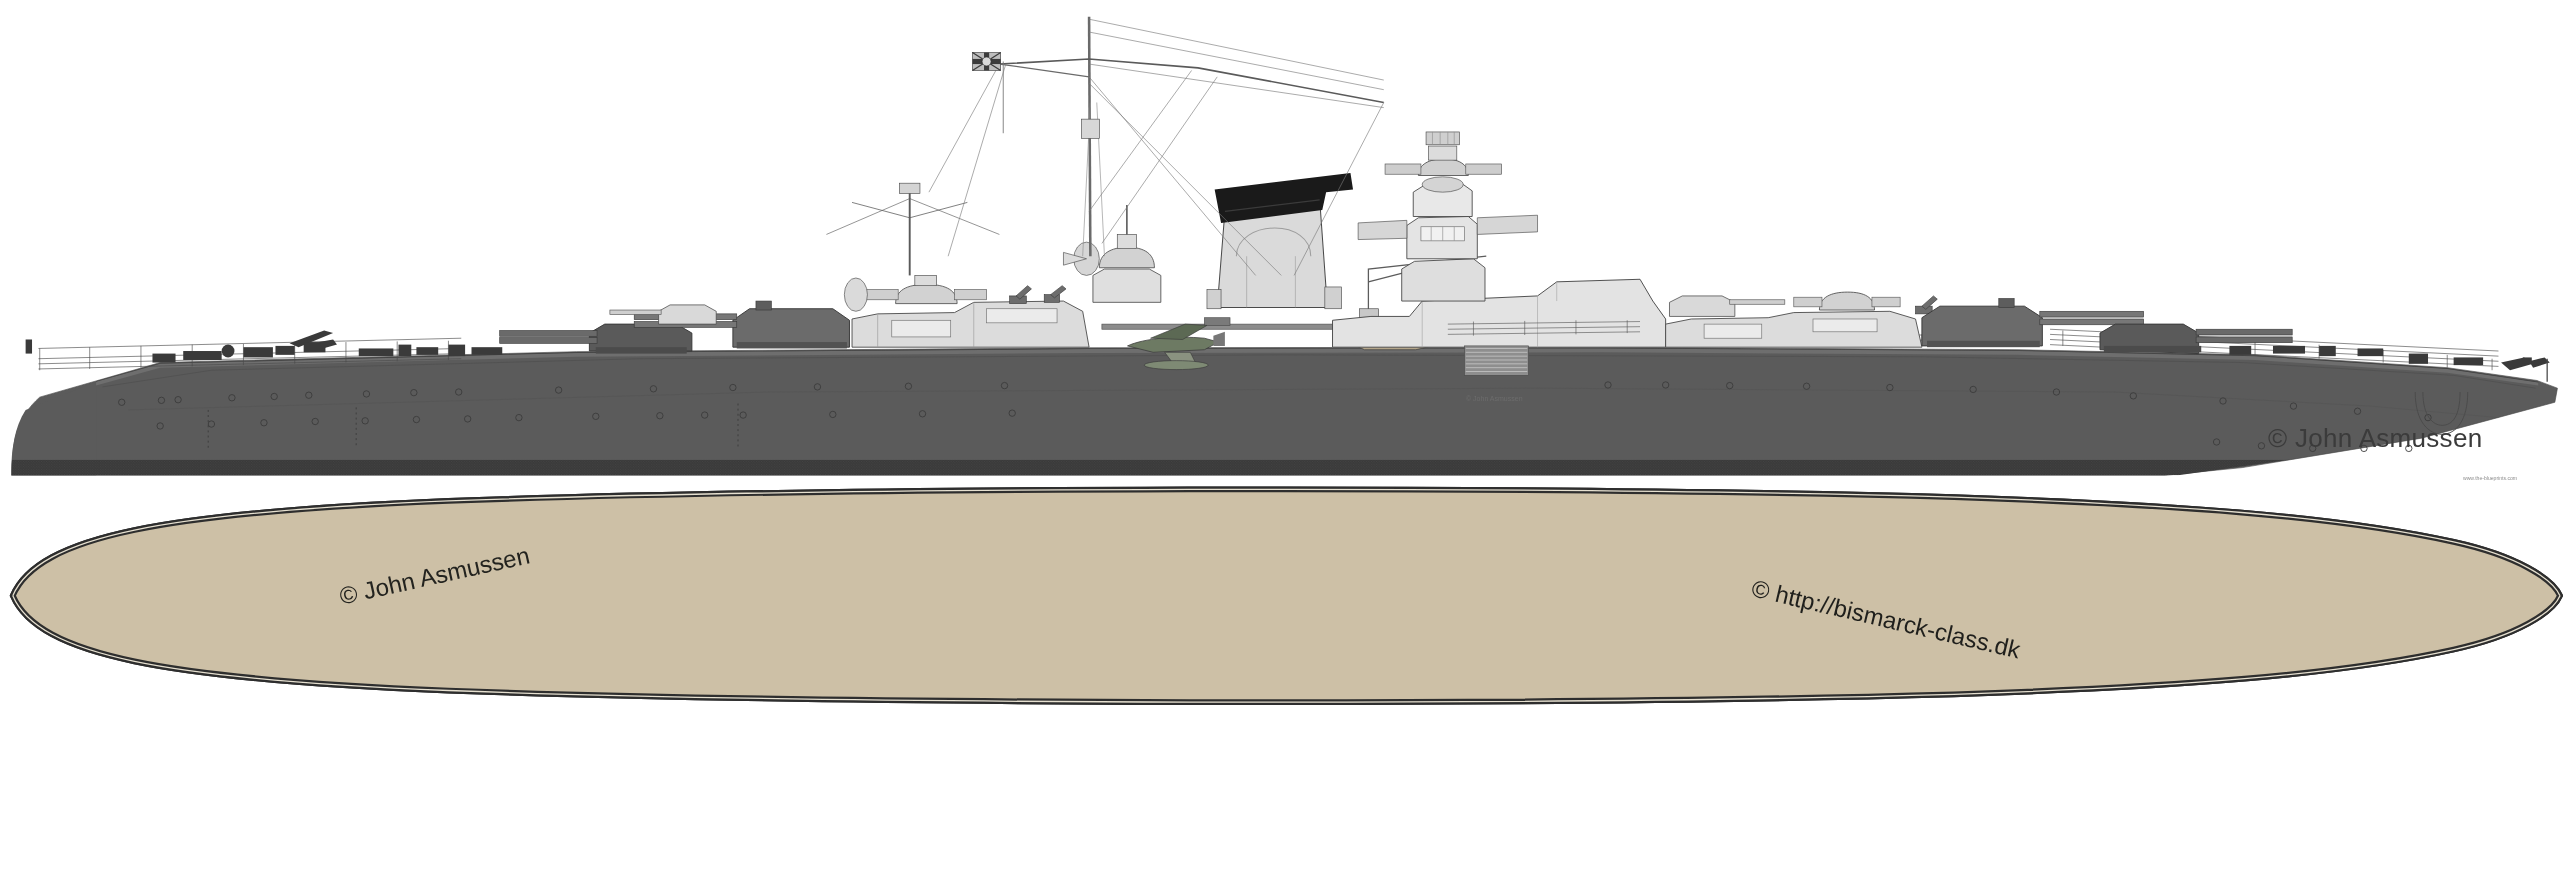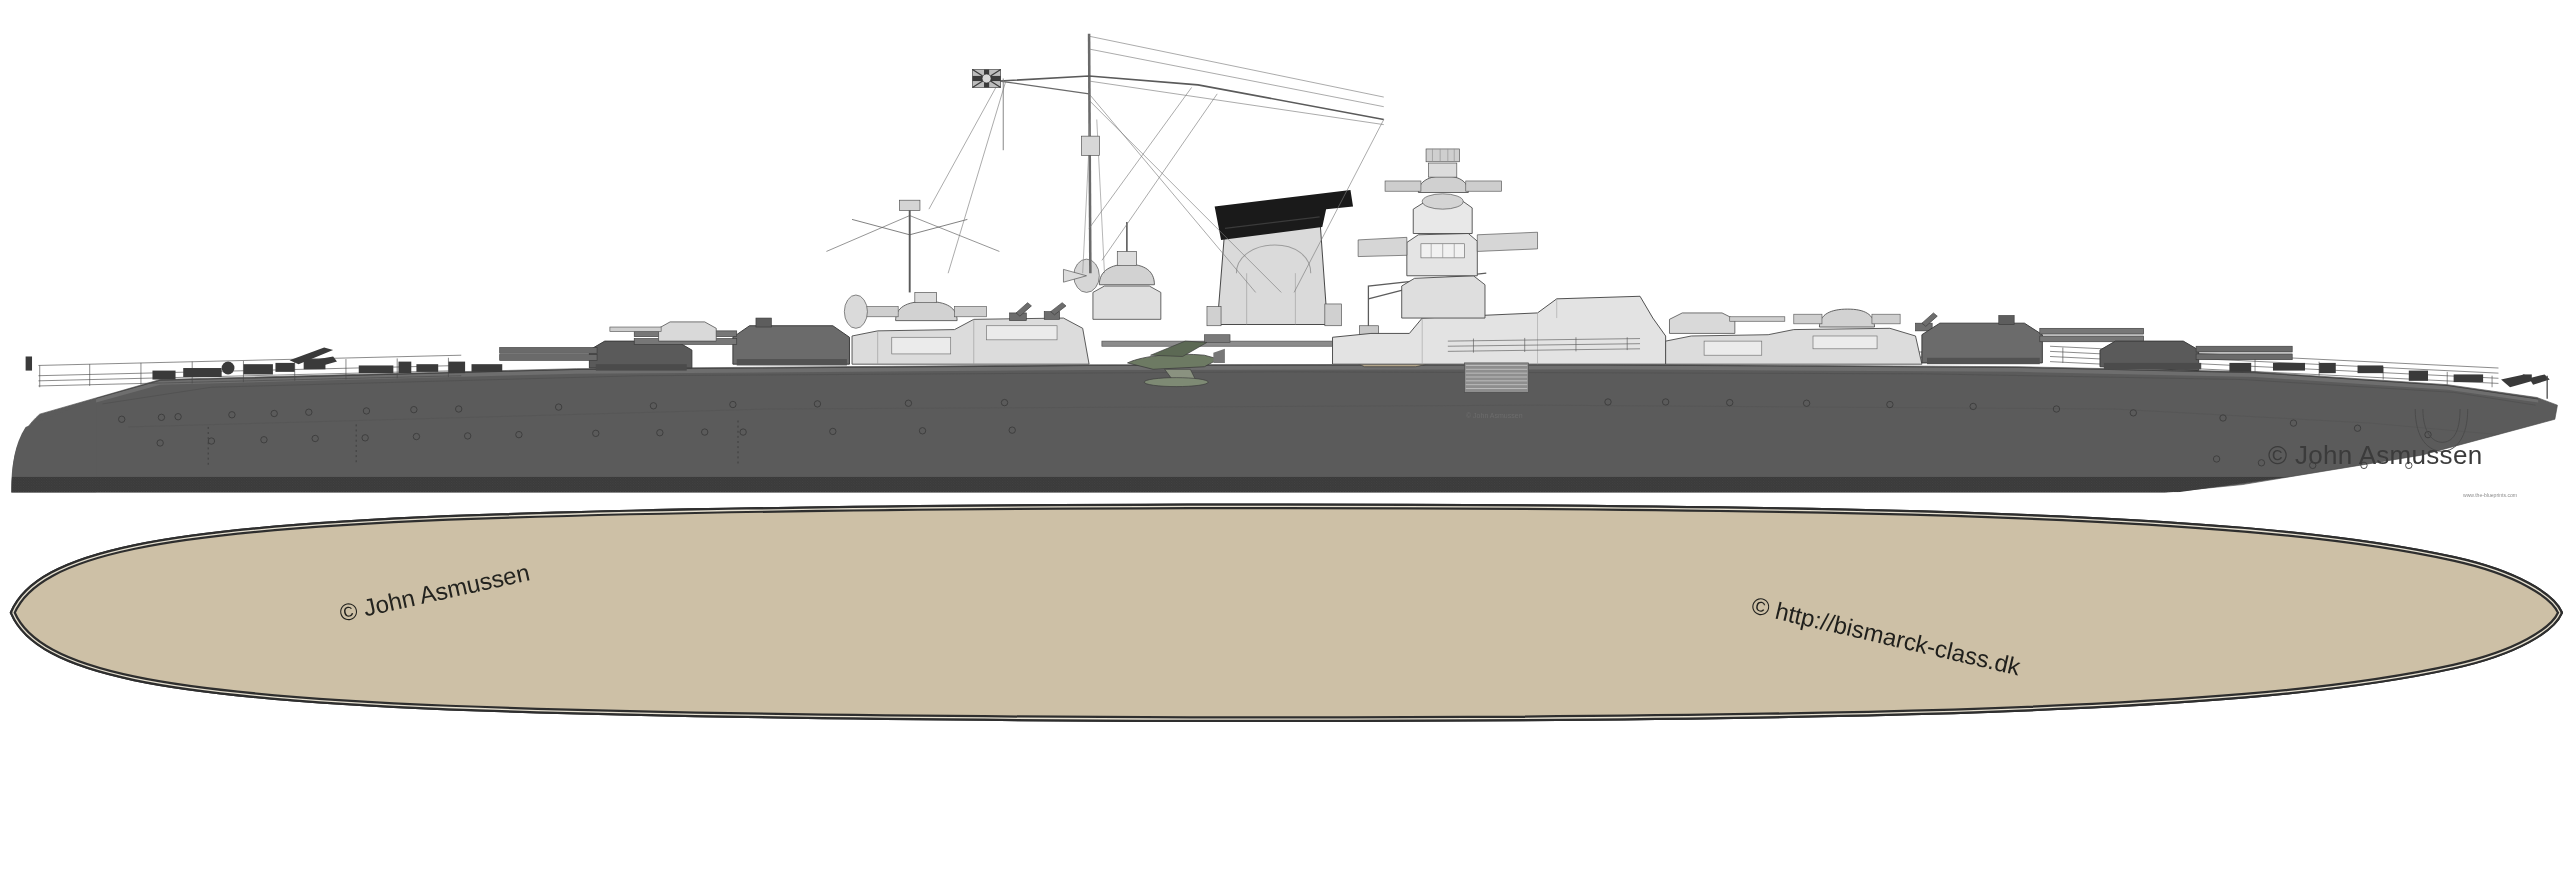--- a/index.html
+++ b/index.html
@@ -12,21 +12,20 @@
     width: 2576px;
     height: 891px;
     position: relative;
     overflow: hidden;
     font-family: "Liberation Sans", sans-serif;
   }
   .stage {
     position: absolute;
     inset: 0;
     background: #ffffff;
-    margin-top: 17px;
   }
   svg.plate {
     position: absolute;
     left: 0;
     top: 0;
     width: 2576px;
     height: 891px;
     display: block;
   }
   .wm-side {

